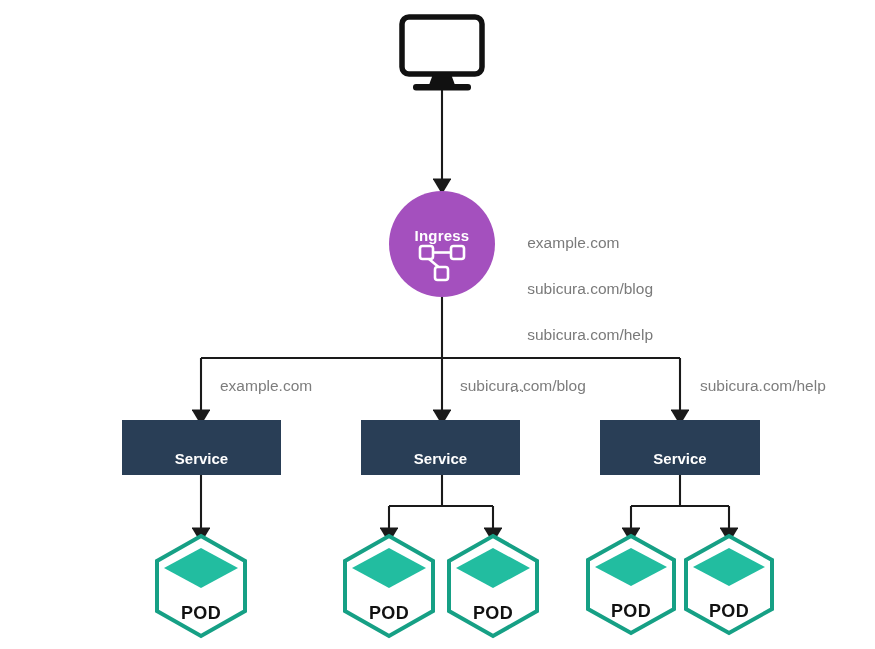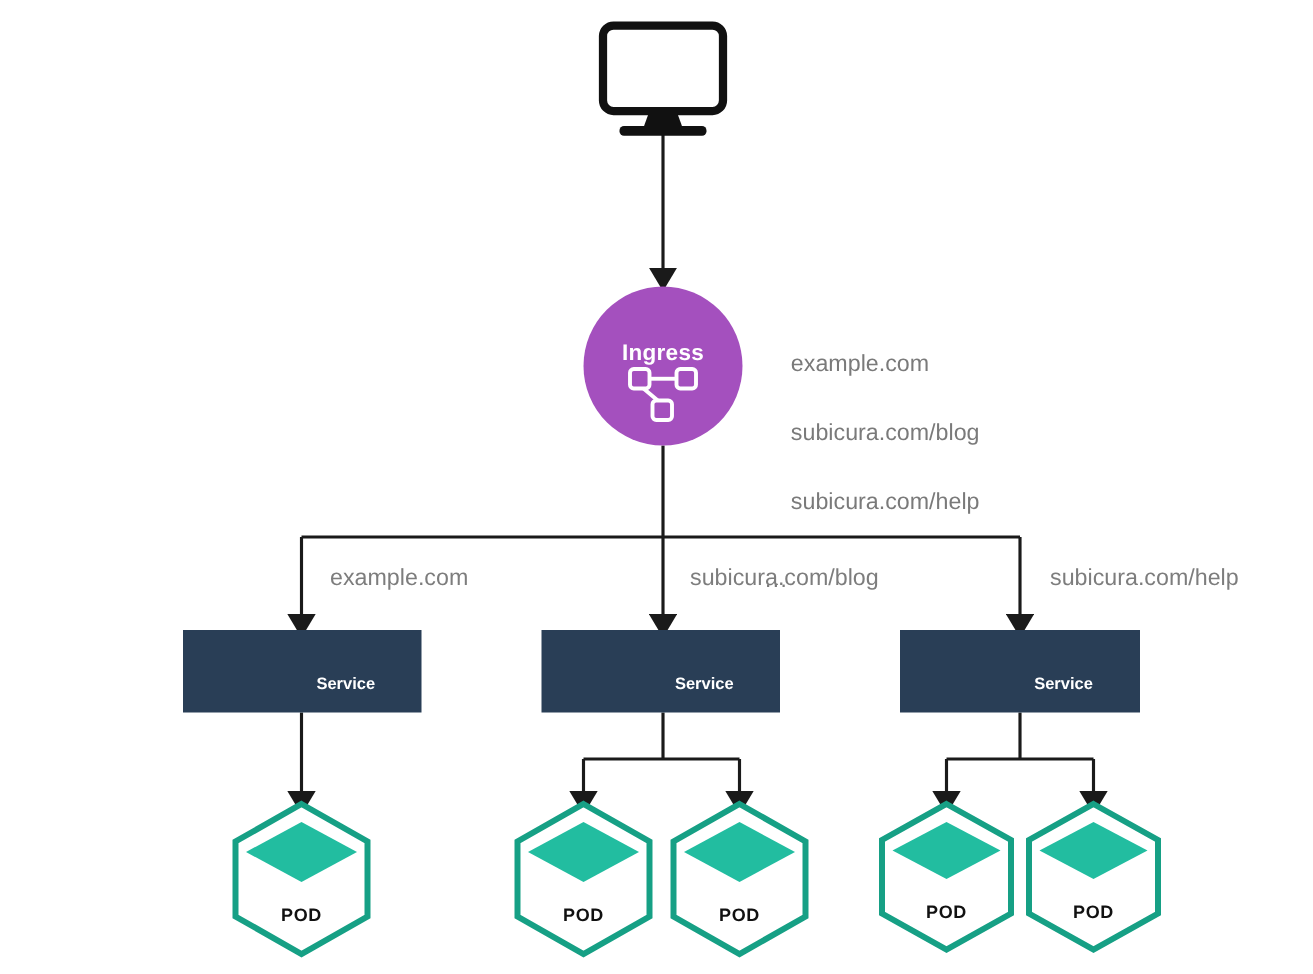--- a/index.html
+++ b/index.html
@@ -34,28 +34,27 @@
   }
   .ingress-label {
     color: #ffffff;
     font-size: 15px;
     font-weight: bold;
     letter-spacing: 0.2px;
     text-align: center;
   }
   .service-label {
     color: #ffffff;
-    font-size: 11px;
+    font-size: 15px;
     font-weight: bold;
     text-align: center;
-    padding-left: 29px;
   }
   .pod-label {
     color: #111111;
-    font-size: 12px;
+    font-size: 18px;
     font-weight: bold;
     text-align: center;
     letter-spacing: 0.4px;
   }
   .host-list {
     position: absolute;
     color: #7a7a7a;
     font-size: 15.5px;
     line-height: 23px;
     white-space: pre;

